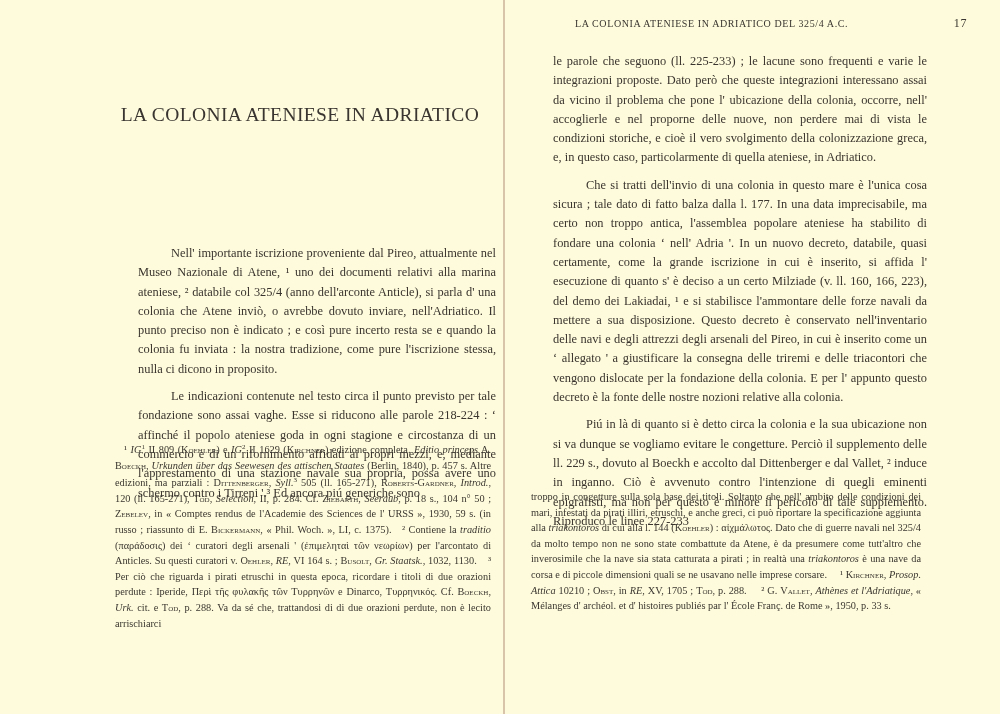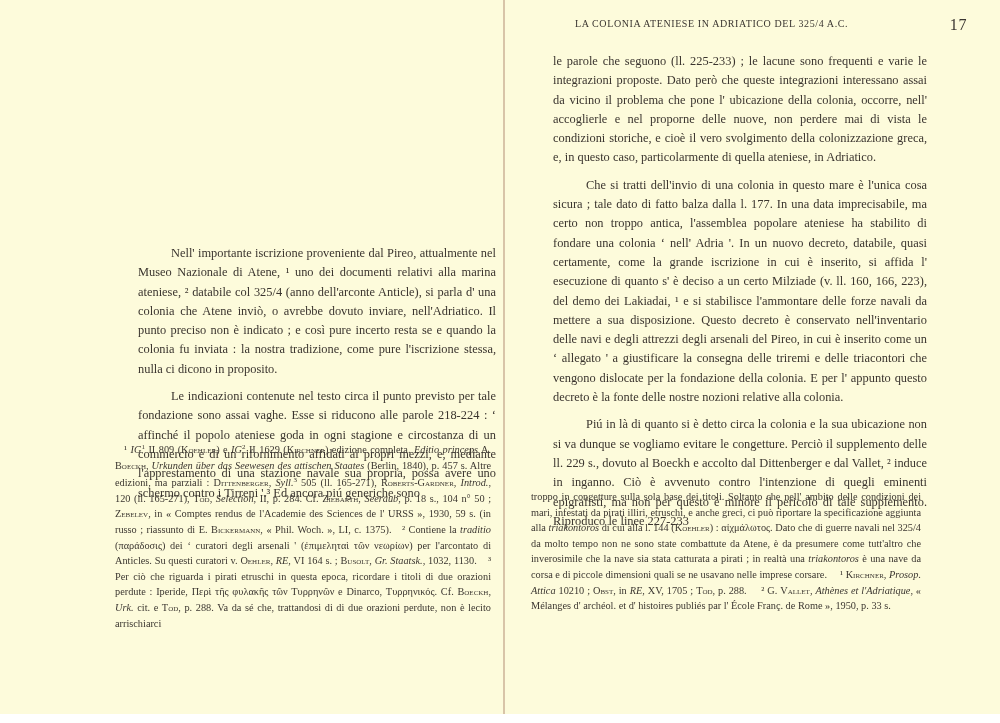--- a/index.html
+++ b/index.html
@@ -46,32 +46,33 @@
   .notes p.noindent { text-indent: 0; }
   .sc { font-variant: small-caps; }
   .it { font-style: italic; }
   .sup { font-size: 7px; vertical-align: 4px; }
 
   .running-head {
     position: absolute; left: 70px; top: 18px; width: 392px;
     font-size: 10px; letter-spacing: 0.6px; color: #3a3530;
   }
   .running-head .rh-title { position: absolute; left: 0; top: 0; white-space: nowrap; }
-  .running-head .rh-num { position: absolute; right: 0; top: -2px; font-size: 16px; }
+  .running-head .rh-num { position: absolute; right: 0; top: -2px; font-size: 12px; }
 
   .right .body-text { left: 40px; top: 44px; width: 390px; }
   .right .notes { left: 26px; top: 489px; width: 390px; }
 </style>
 </head>
 <body>
 
 <div class="spread">
 
   <div class="page left">
     <div class="title">
+      <div>LA COLONIA ATENIESE IN ADRIATICO</div>
     </div>
 
     <div class="body-text">
       <p>Nell' importante iscrizione proveniente dal Pireo, attualmente nel Museo Nazionale di Atene, ¹ uno dei documenti relativi alla marina ateniese, ² databile col 325/4 (anno dell'arconte Anticle), si parla d' una colonia che Atene inviò, o avrebbe dovuto inviare, nell'Adriatico. Il punto preciso non è indicato ; e così pure incerto resta se e quando la colonia fu inviata : la nostra tradizione, come pure l'iscrizione stessa, nulla ci dicono in proposito.</p>
       <p>Le indicazioni contenute nel testo circa il punto previsto per tale fondazione sono assai vaghe. Esse si riducono alle parole 218-224 : ‘ affinché il popolo ateniese goda in ogni stagione e circostanza di un commercio e di un rifornimento affidati ai propri mezzi, e, mediante l'apprestamento di una stazione navale sua propria, possa avere uno schermo contro i Tirreni '.³ Ed ancora piú generiche sono</p>
     </div>
 
     <div class="notes">
       <p><span>¹ </span><span class="it">IG</span><span class="sup">1</span><span> II 809 (</span><span class="sc">Koehler</span><span>) e </span><span class="it">IG</span><span class="sup">2</span><span> II 1629 (</span><span class="sc">Kirchner</span><span>) edizione completa. </span><span class="it">Editio princeps</span><span> A. </span><span class="sc">Boeckh</span><span>, </span><span class="it">Urkunden über das Seewesen des attischen Staates</span><span> (Berlin, 1840), p. 457 s. Altre edizioni, ma parziali : </span><span class="sc">Dittenberger</span><span>, </span><span class="it">Syll.</span><span class="sup">3</span><span> 505 (ll. 165-271), </span><span class="sc">Roberts-Gardner</span><span>, </span><span class="it">Introd.</span><span>, 120 (ll. 165-271), </span><span class="sc">Tod</span><span>, </span><span class="it">Selection</span><span>, II, p. 284. Cf. </span><span class="sc">Ziebarth</span><span>, </span><span class="it">Seeraub</span><span>, p. 18 s., 104 n° 50 ; </span><span class="sc">Zebelev</span><span>, in « Comptes rendus de l'Academie des Sciences de l' URSS », 1930, 59 s. (in russo ; riassunto di E. </span><span class="sc">Bickermann</span><span>, « Phil. Woch. », LI, c. 1375).</span>&nbsp;&nbsp;&nbsp;<span>² Contiene la </span><span class="it">traditio</span><span> (παράδοσις) dei ‘ curatori degli arsenali ' (ἐπιμεληταὶ τῶν νεωρίων) per l'arcontato di Anticles. Su questi curatori v. </span><span class="sc">Oehler</span><span>, </span><span class="it">RE</span><span>, VI 164 s. ; </span><span class="sc">Busolt</span><span>, </span><span class="it">Gr. Staatsk.</span><span>, 1032, 1130.</span>&nbsp;&nbsp;&nbsp;&nbsp;<span>³ Per ciò che riguarda i pirati etruschi in questa epoca, ricordare i titoli di due orazioni perdute : Iperide, Περὶ τῆς φυλακῆς τῶν Τυρρηνῶν e Dinarco, Τυρρηνικός. Cf. </span><span class="sc">Boeckh</span><span>, </span><span class="it">Urk.</span><span> cit. e </span><span class="sc">Tod</span><span>, p. 288. Va da sé che, trattandosi di di due orazioni perdute, non è lecito arrischiarci</span></p>
     </div>

